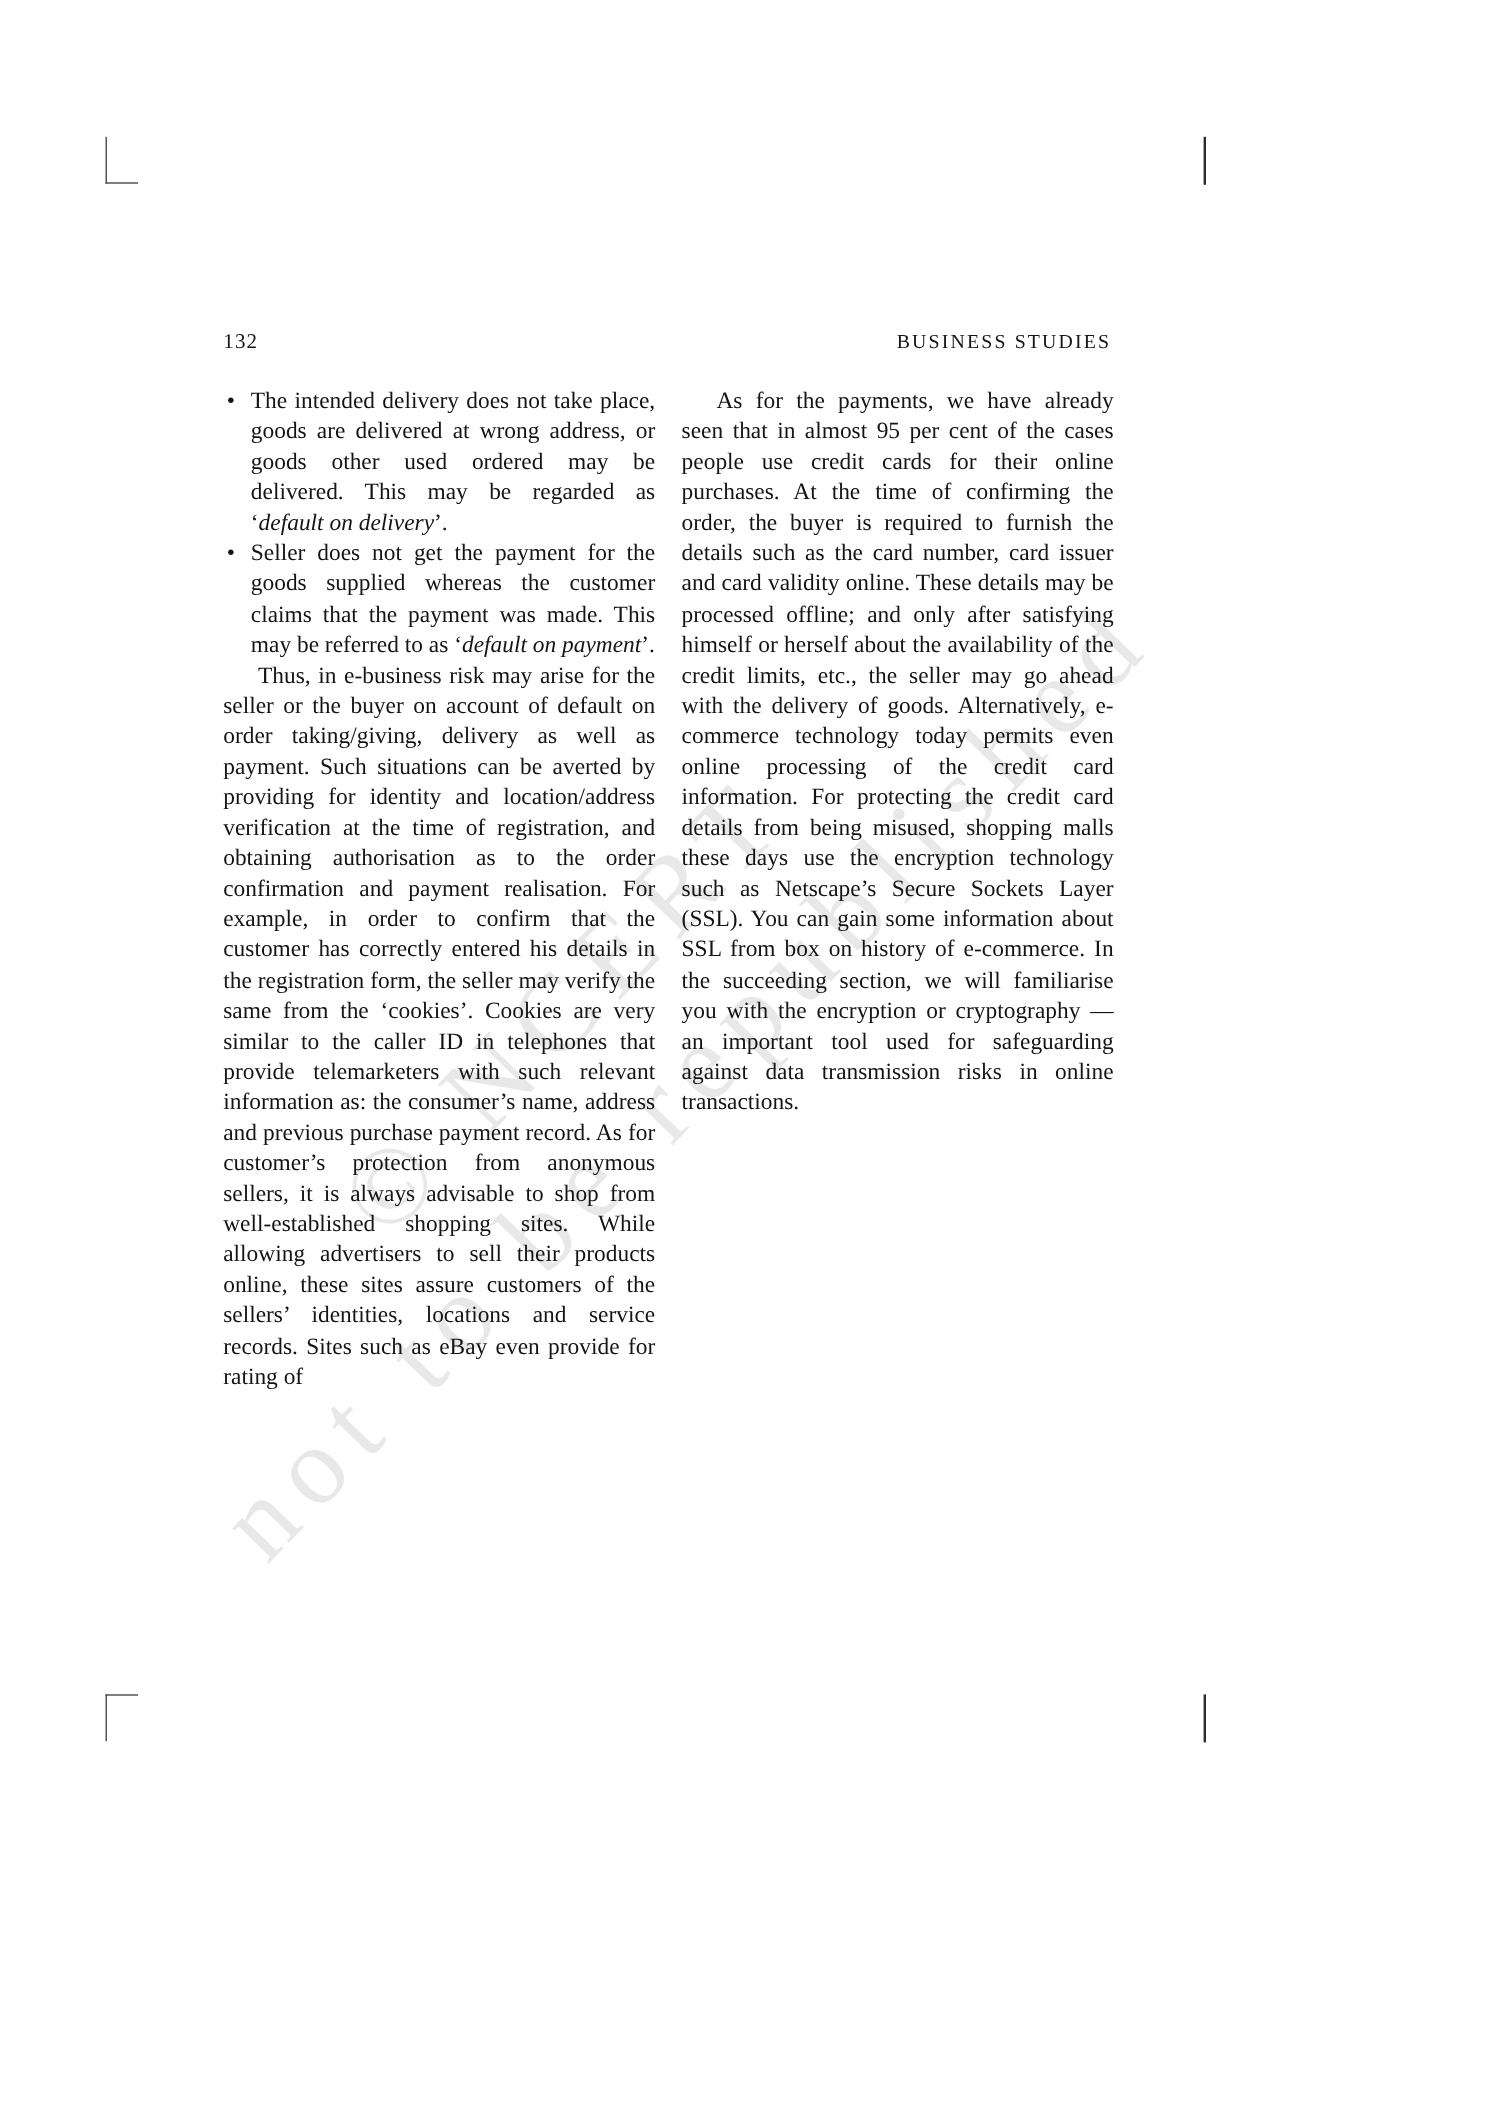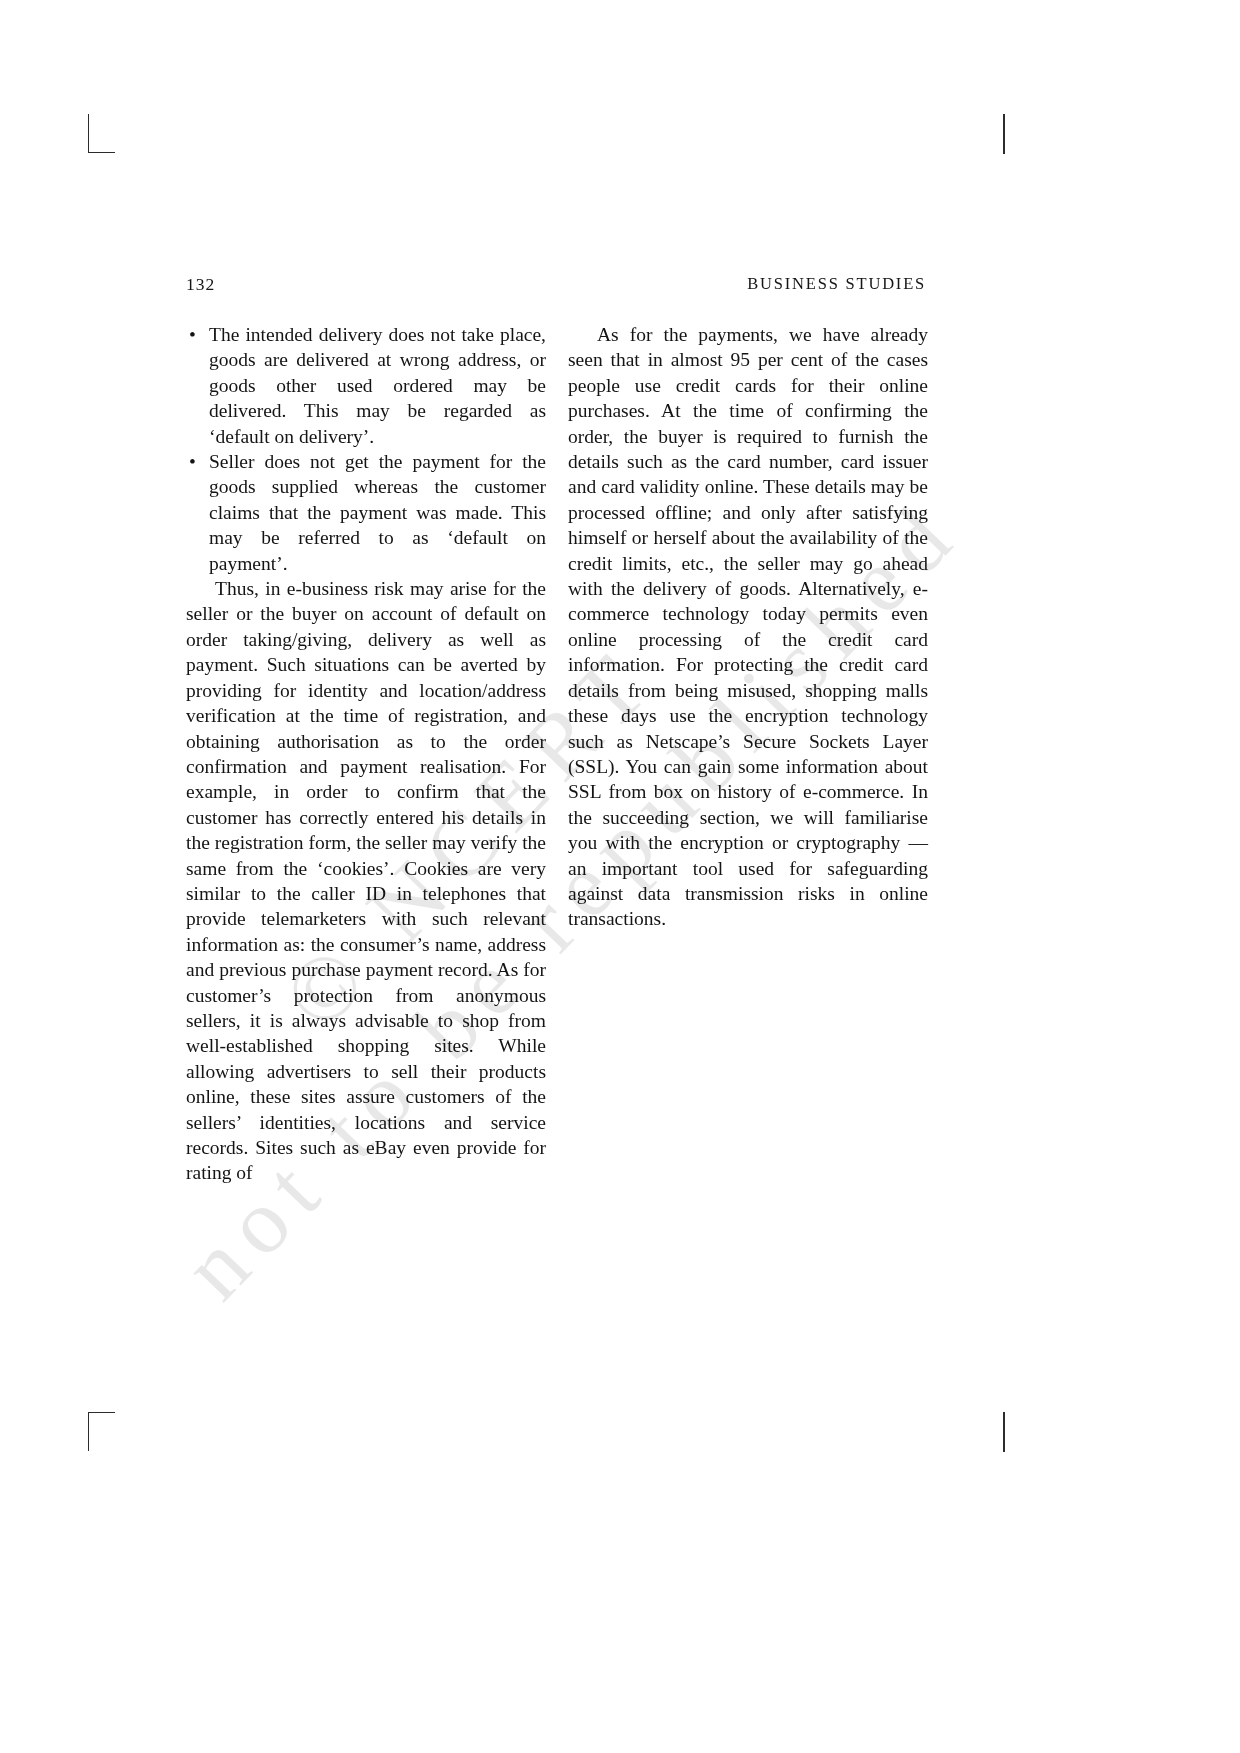--- a/index.html
+++ b/index.html
@@ -33,21 +33,21 @@
     color:rgba(110,110,110,0.16);
     transform:rotate(-46deg);
     transform-origin:left center;
   }
   .wm-1 { left:300px; top:960px; }
   .wm-2 { left:200px; top:1230px; }
 
   
   .header {
     position:absolute; top:274px; left:186px; width:740px;
-    display:flex; justify-content:space-between; align-items:flex-start;
+    display:flex; justify-content:space-between; align-items:center;
     font-size:17.5px;
     font-family:Liberation Serif, serif;
   }
   .header .page-num { letter-spacing:1px; }
   .header .head-title { font-size:16.5px; letter-spacing:1.8px; }
 
   
   .columns {
     position:absolute; top:322px; left:186px; width:742px;
     display:flex; gap:22px;
@@ -56,21 +56,21 @@
     width:360px;
     font-size:19.5px;
     line-height:25.4px;
     text-align:justify;
     color:#141414;
   }
   ul.bullets { list-style:none; }
   ul.bullets li { position:relative; padding-left:23px; }
   .bullet-marker { position:absolute; left:3px; top:0; }
   .para-indent { text-indent:29px; }
-  .ital { }
+  .ital { font-style:italic; }
   .bold { font-weight:bold; }
 
   
   .footer {
     position:absolute; top:1498px; left:186px; width:742px;
     text-align:center; font-size:17.5px; letter-spacing:0.5px;
   }
 </style>
 </head>
 <body>

